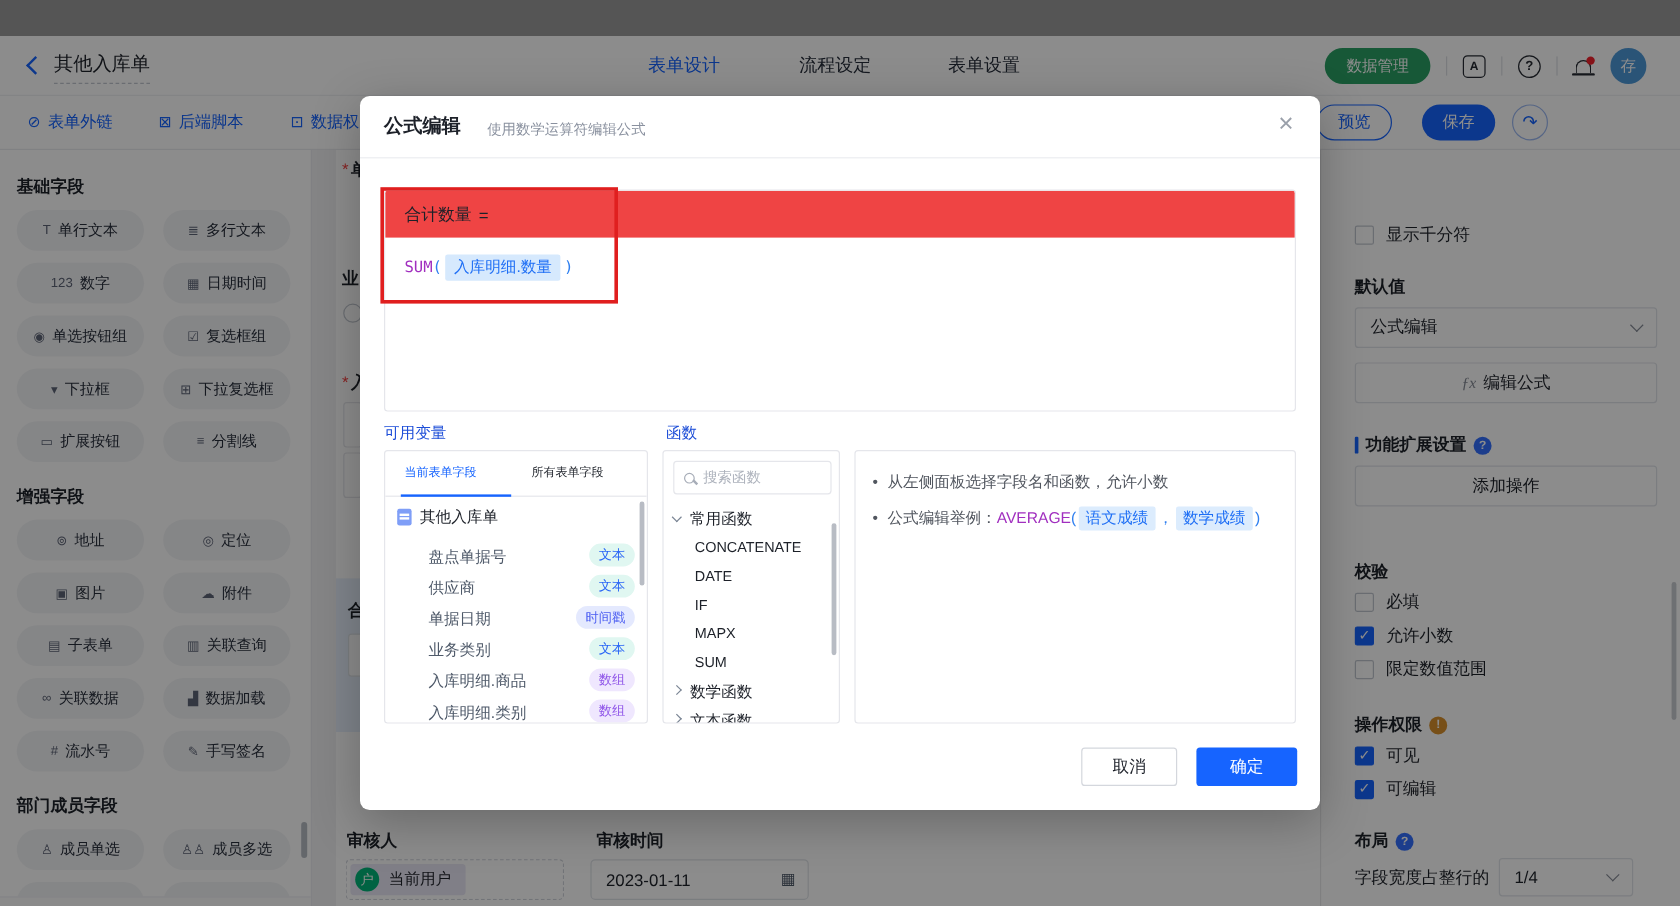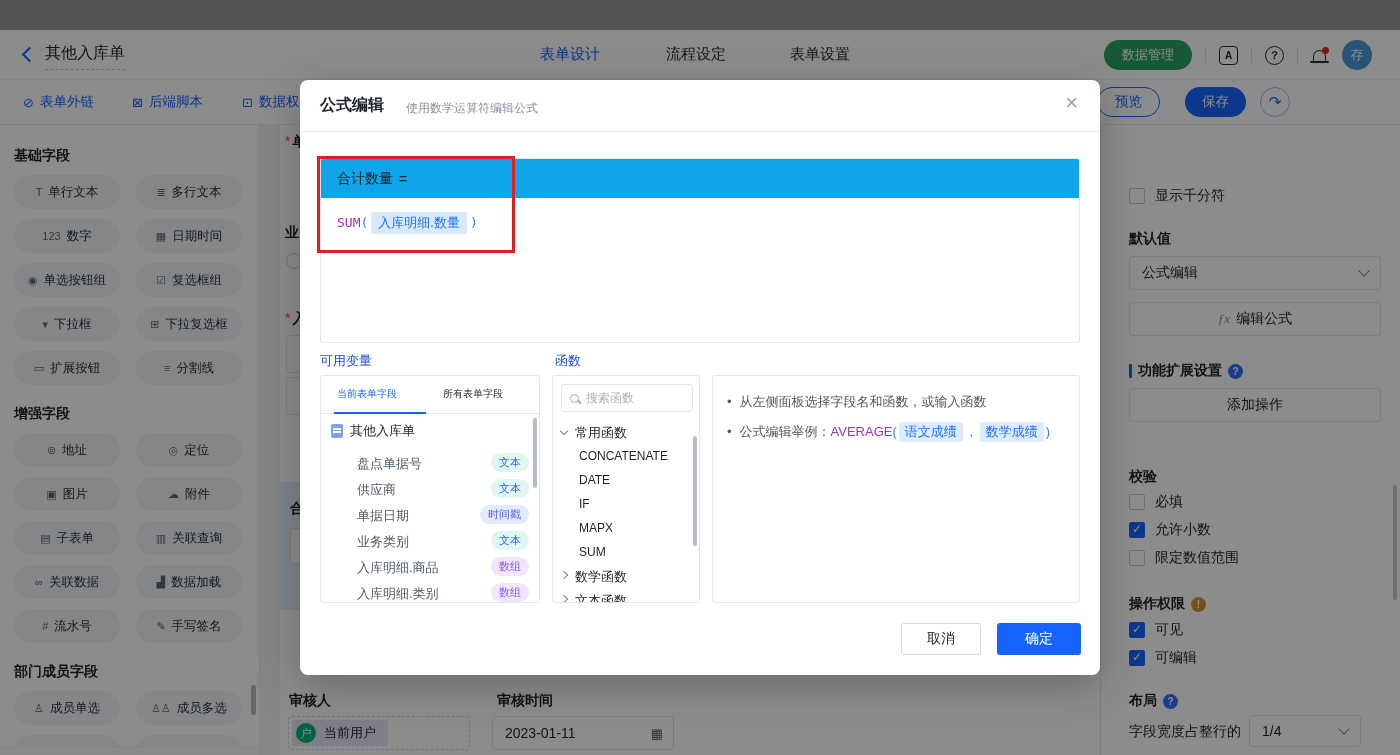--- a/index.html
+++ b/index.html
@@ -99,21 +99,21 @@
 
   
   .modal { left:300px; top:50px; width:800px; height:595px; background:#fff; border-radius:8px; z-index:100;
     box-shadow:0 10px 40px rgba(0,0,0,0.25); }
   .m-title { left:20px; top:15px; font-size:16px; font-weight:bold; color:#1d2129; }
   .m-sub { left:106px; top:20px; font-size:12px; color:#8a919f; }
   .m-close { right:22px; top:12px; font-size:22px; color:#9aa0aa; cursor:pointer; line-height:1; }
   .m-divider { left:0; top:51px; width:800px; height:1px; background:#ebedf0; }
 
   .editor { left:20px; top:78px; width:760px; height:185px; border:1px solid #e5e6eb; border-radius:3px; overflow:hidden; }
-  .editor-head { height:39px; background:#0ea5e9; display:flex; align-items:center; padding:0 16px; font-size:14px; color:#1d2129; gap:6px; }
+  .editor-head { height:39px; background:#ef4444; display:flex; align-items:center; padding:0 16px; font-size:14px; color:#1d2129; gap:6px; }
   .editor-body { padding:14px 16px; font-family:"DejaVu Sans Mono",monospace; font-size:13px; }
   .kw { color:#a12fbf; }
   .paren { color:#2e7ff0; }
   .vtoken { display:inline-block; background:#d6e9fd; color:#1f6ff5; border-radius:2px; padding:2px 7px; margin:0 3px;
     font-size:13px; font-family:"Liberation Sans","DejaVu Sans",sans-serif; cursor:pointer; }
   .redbox { left:17px; top:76px; width:198px; height:97px; border:3px solid #e01f1f; z-index:10; pointer-events:none; }
 
   .plabel { font-size:13px; color:#1d4ed8; }
   .panel { border:1px solid #e5e6eb; border-radius:3px; background:#fff; overflow:hidden; }
 
@@ -481,21 +481,21 @@
       <div class="frow" style="top:212px">
         <span class="chev right"></span>
         <span class="gname">文本函数</span>
       </div>
       <div class="f-thumb"></div>
     </div>
 
     <div class="ab panel tips" style="left:412px;top:295px;width:368px;height:228px">
       <div class="tipline">
         <span class="bullet">•</span>
-        <span>从左侧面板选择字段名和函数，或输入函数</span>
+        <span>从左侧面板选择字段名和函数，允许小数</span>
       </div>
       <div class="tipline">
         <span class="bullet">•</span>
         <span>
           <span>公式编辑举例：</span><span class="kw">AVERAGE</span><span class="paren">(</span><span class="extoken">语文成绩</span><span class="paren">，</span><span class="extoken">数学成绩</span><span class="paren">)</span>
         </span>
       </div>
     </div>
 
     <div class="ab m-cancel">取消</div>

